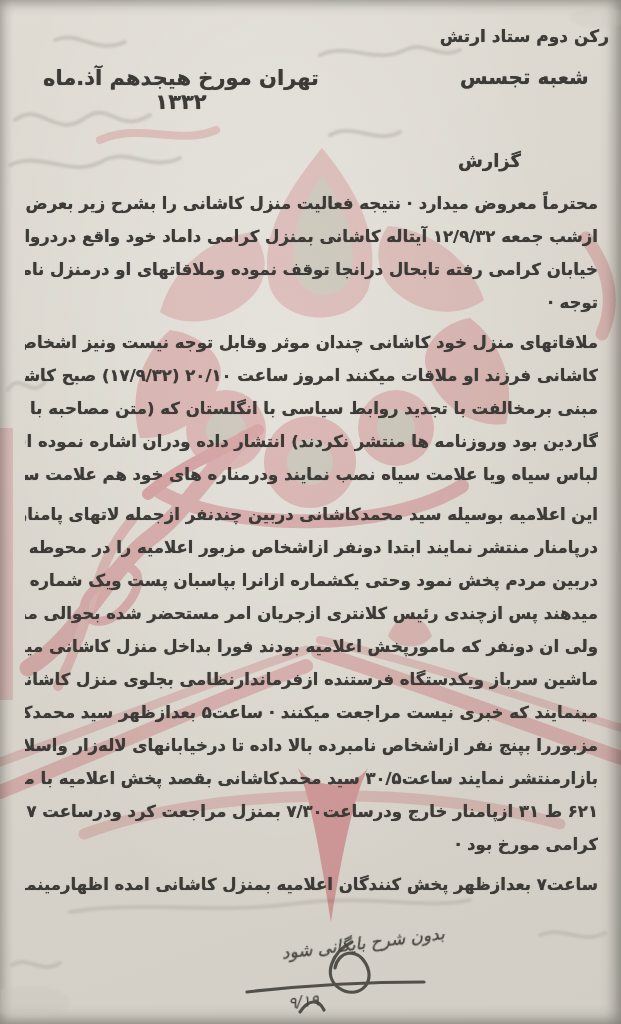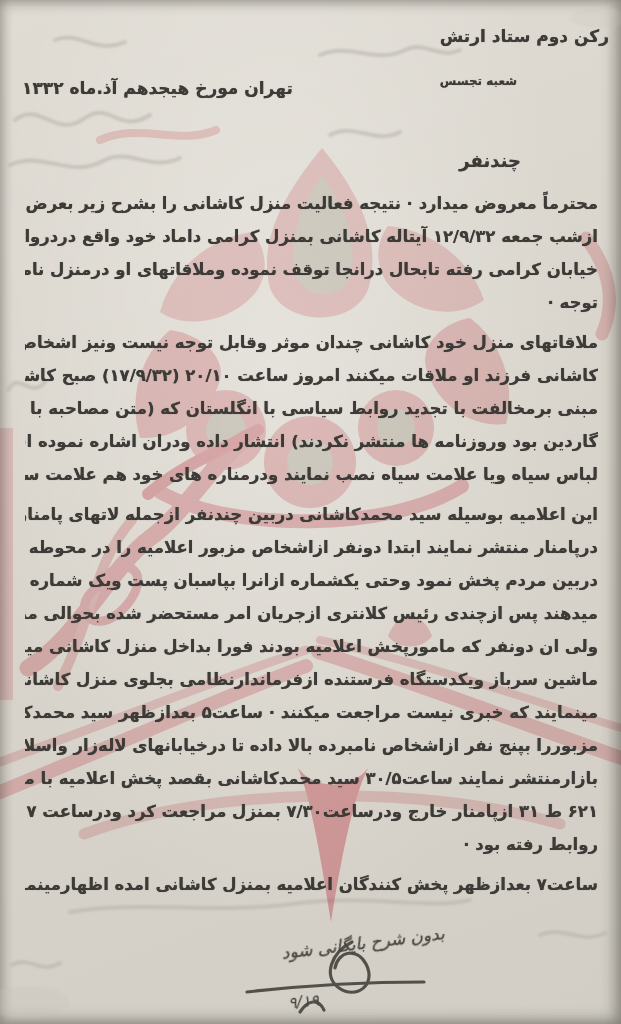--- a/index.html
+++ b/index.html
@@ -18,27 +18,27 @@
       inset 4px 0 10px rgba(110,106,98,.22),
       inset 0 -6px 14px rgba(95,92,85,.28),
       inset 0 5px 12px rgba(120,116,108,.18);
   }
   svg.layer{position:absolute;left:0;top:0;width:621px;height:1024px;pointer-events:none;}
   .bleed{opacity:.55;filter:blur(1.1px);}
   .watermark{mix-blend-mode:multiply;opacity:.62;filter:blur(.7px);}
 
   .ink{color:#3d3b37;text-shadow:0 0 .7px rgba(62,60,55,.85);}
   .header{
-    position:absolute;top:28px;right:12px;text-align:left;direction:rtl;
+    position:absolute;top:28px;right:12px;text-align:center;direction:rtl;
     font-size:17px;font-weight:bold;line-height:1;
   }
-  .header .l2{margin-top:30px;font-size:12px;}
+  .header .l2{margin-top:22px;font-size:20px;}
   .dateline{
-    position:absolute;top:78px;left:22px;width:318px;direction:rtl;text-align:left;
-    font-size:17px;font-weight:bold;letter-spacing:.5px;
+    position:absolute;top:66px;left:22px;width:318px;direction:rtl;text-align:center;
+    font-size:21px;font-weight:bold;letter-spacing:.5px;
   }
   .title{
     position:absolute;top:150px;right:100px;direction:rtl;
     font-size:18px;font-weight:bold;
   }
   .body-text{
     position:absolute;top:187px;right:23px;left:25px;direction:rtl;
     font-size:16.5px;font-weight:bold;
   }
   .line{
@@ -121,21 +121,21 @@
     </g>
   </svg>
 
   <div class="header ink">
     <div class="l1">رکن دوم ستاد ارتش</div>
     <div class="l2">شعبه تجسس</div>
   </div>
 
   <div class="dateline ink">تهران مورخ هیجدهم آذ.ماه ۱۳۳۲</div>
 
-  <div class="title ink">چندنفر</div>
+  <div class="title ink">گزارش</div>
 
   <div class="body-text ink">
     <div class="line">محترماً معروض میدارد · نتیجه فعالیت منزل کاشانی را بشرح زیر بعرض میرساند :</div>
     <div class="line">ازشب جمعه ۱۲/۹/۳۲ آیتاله کاشانی بمنزل کرامی داماد خود واقع دردروازه شمیران</div>
     <div class="line">خیابان کرامی رفته تابحال درانجا توقف نموده وملاقاتهای او درمنزل نامبرده بعمـــــل</div>
     <div class="line short">توجه ·</div>
     <div class="line pgap">ملاقاتهای منزل خود کاشانی چندان موثر وقابل توجه نیست ونیز اشخاص با سیدمحمـــد</div>
     <div class="line">کاشانی فرزند او ملاقات میکنند امروز ساعت ۲۰/۱۰ (۱۷/۹/۳۲) صبح کاشانی اعلامیـــه</div>
     <div class="line">مبنی برمخالفت با تجدید روابط سیاسی با انگلستان که (متن مصاحبه با مخبر روزنامه منچستر</div>
     <div class="line">گاردین بود وروزنامه ها منتشر نکردند) انتشار داده ودران اشاره نموده است که مـــــردم</div>
@@ -143,21 +143,21 @@
     <div class="line pgap">این اعلامیه بوسیله سید محمدکاشانی دربین چندنفر ازجمله لاتهای پامنار منتشر گردید که</div>
     <div class="line">درپامنار منتشر نمایند ابتدا دونفر ازاشخاص مزبور اعلامیه را در محوطه جلوی منزل کاشانی</div>
     <div class="line">دربین مردم پخش نمود وحتی یکشماره ازانرا بپاسبان پست ویک شماره بمامور اگاهـــــی</div>
     <div class="line">میدهند پس ازچندی رئیس کلانتری ازجریان امر مستحضر شده بحوالی منزل کاشانی میاید</div>
     <div class="line">ولی ان دونفر که مامورپخش اعلامیه بودند فورا بداخل منزل کاشانی میرود ودرساعت۲ یک</div>
     <div class="line">ماشین سرباز ویکدستگاه فرستنده ازفرماندارنظامی بجلوی منزل کاشانی میایند چون مشاهده</div>
     <div class="line">مینمایند که خبری نیست مراجعت میکنند · ساعت۵ بعدازظهر سید محمدکاشانی اعلامیه‌های</div>
     <div class="line">مزبوررا بپنج نفر ازاشخاص نامبرده بالا داده تا درخیابانهای لاله‌زار واسلامبول وناصریه و</div>
     <div class="line">بازارمنتشر نمایند ساعت۳۰/۵ سید محمدکاشانی بقصد پخش اعلامیه با ماشین شمـــــاره</div>
     <div class="line">۶۲۱ ط ۳۱ ازپامنار خارج ودرساعت۷/۳۰ بمنزل مراجعت کرد ودرساعت ۷ هم بمنزل</div>
-    <div class="line short">روابط رفته بود ·</div>
+    <div class="line short">کرامی مورخ بود ·</div>
     <div class="line pgap">ساعت۷ بعدازظهر پخش کنندگان اعلامیه بمنزل کاشانی امده اظهارمینمودند سندی ازماها</div>
   </div>
 
   <div class="sig-note">بدون شرح بایگانی شود</div>
   <svg class="layer" viewBox="0 0 621 1024" aria-hidden="true">
     <g fill="none" stroke="#45433e" stroke-width="3.2" stroke-linecap="round" opacity=".9">
       <path d="M352,942 c-20,10 -30,34 -13,46 c17,12 38,-3 27,-24 c-9,-17 -28,-13 -31,4"></path>
       <path d="M247,992 C300,986 370,982 424,982"></path>
       <path d="M300,1012 c8,-12 18,-14 24,-2"></path>
     </g>

